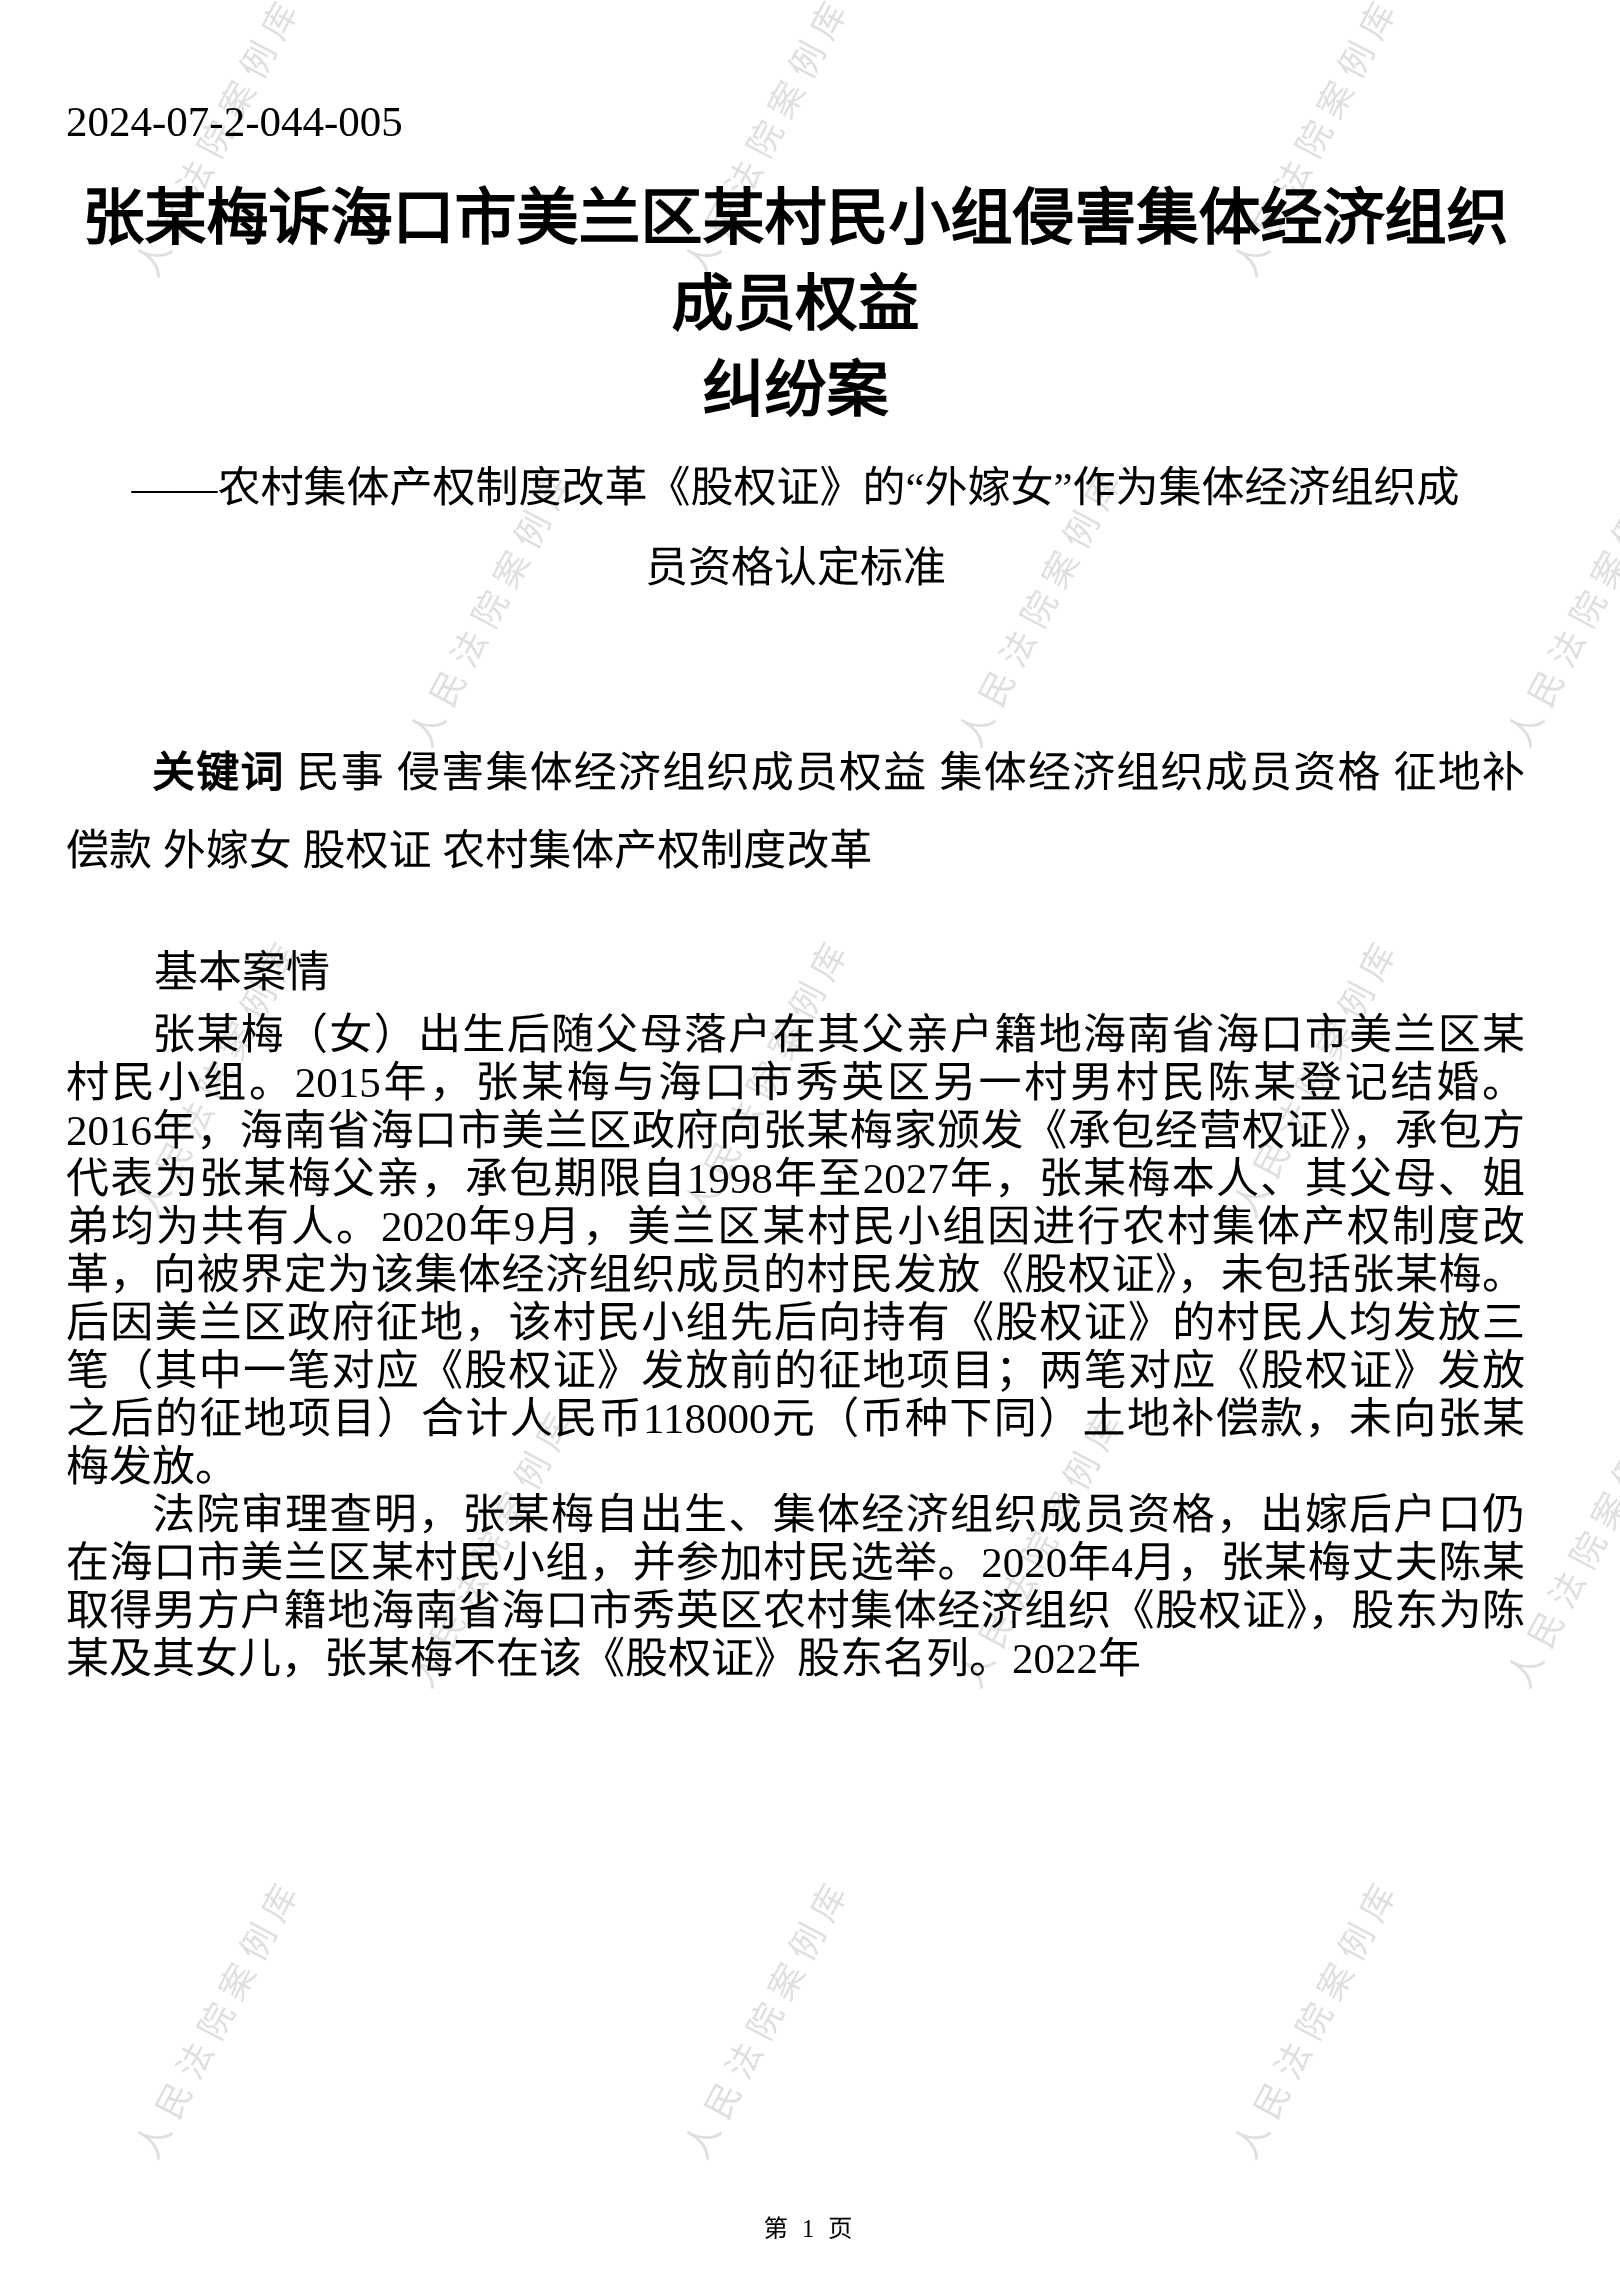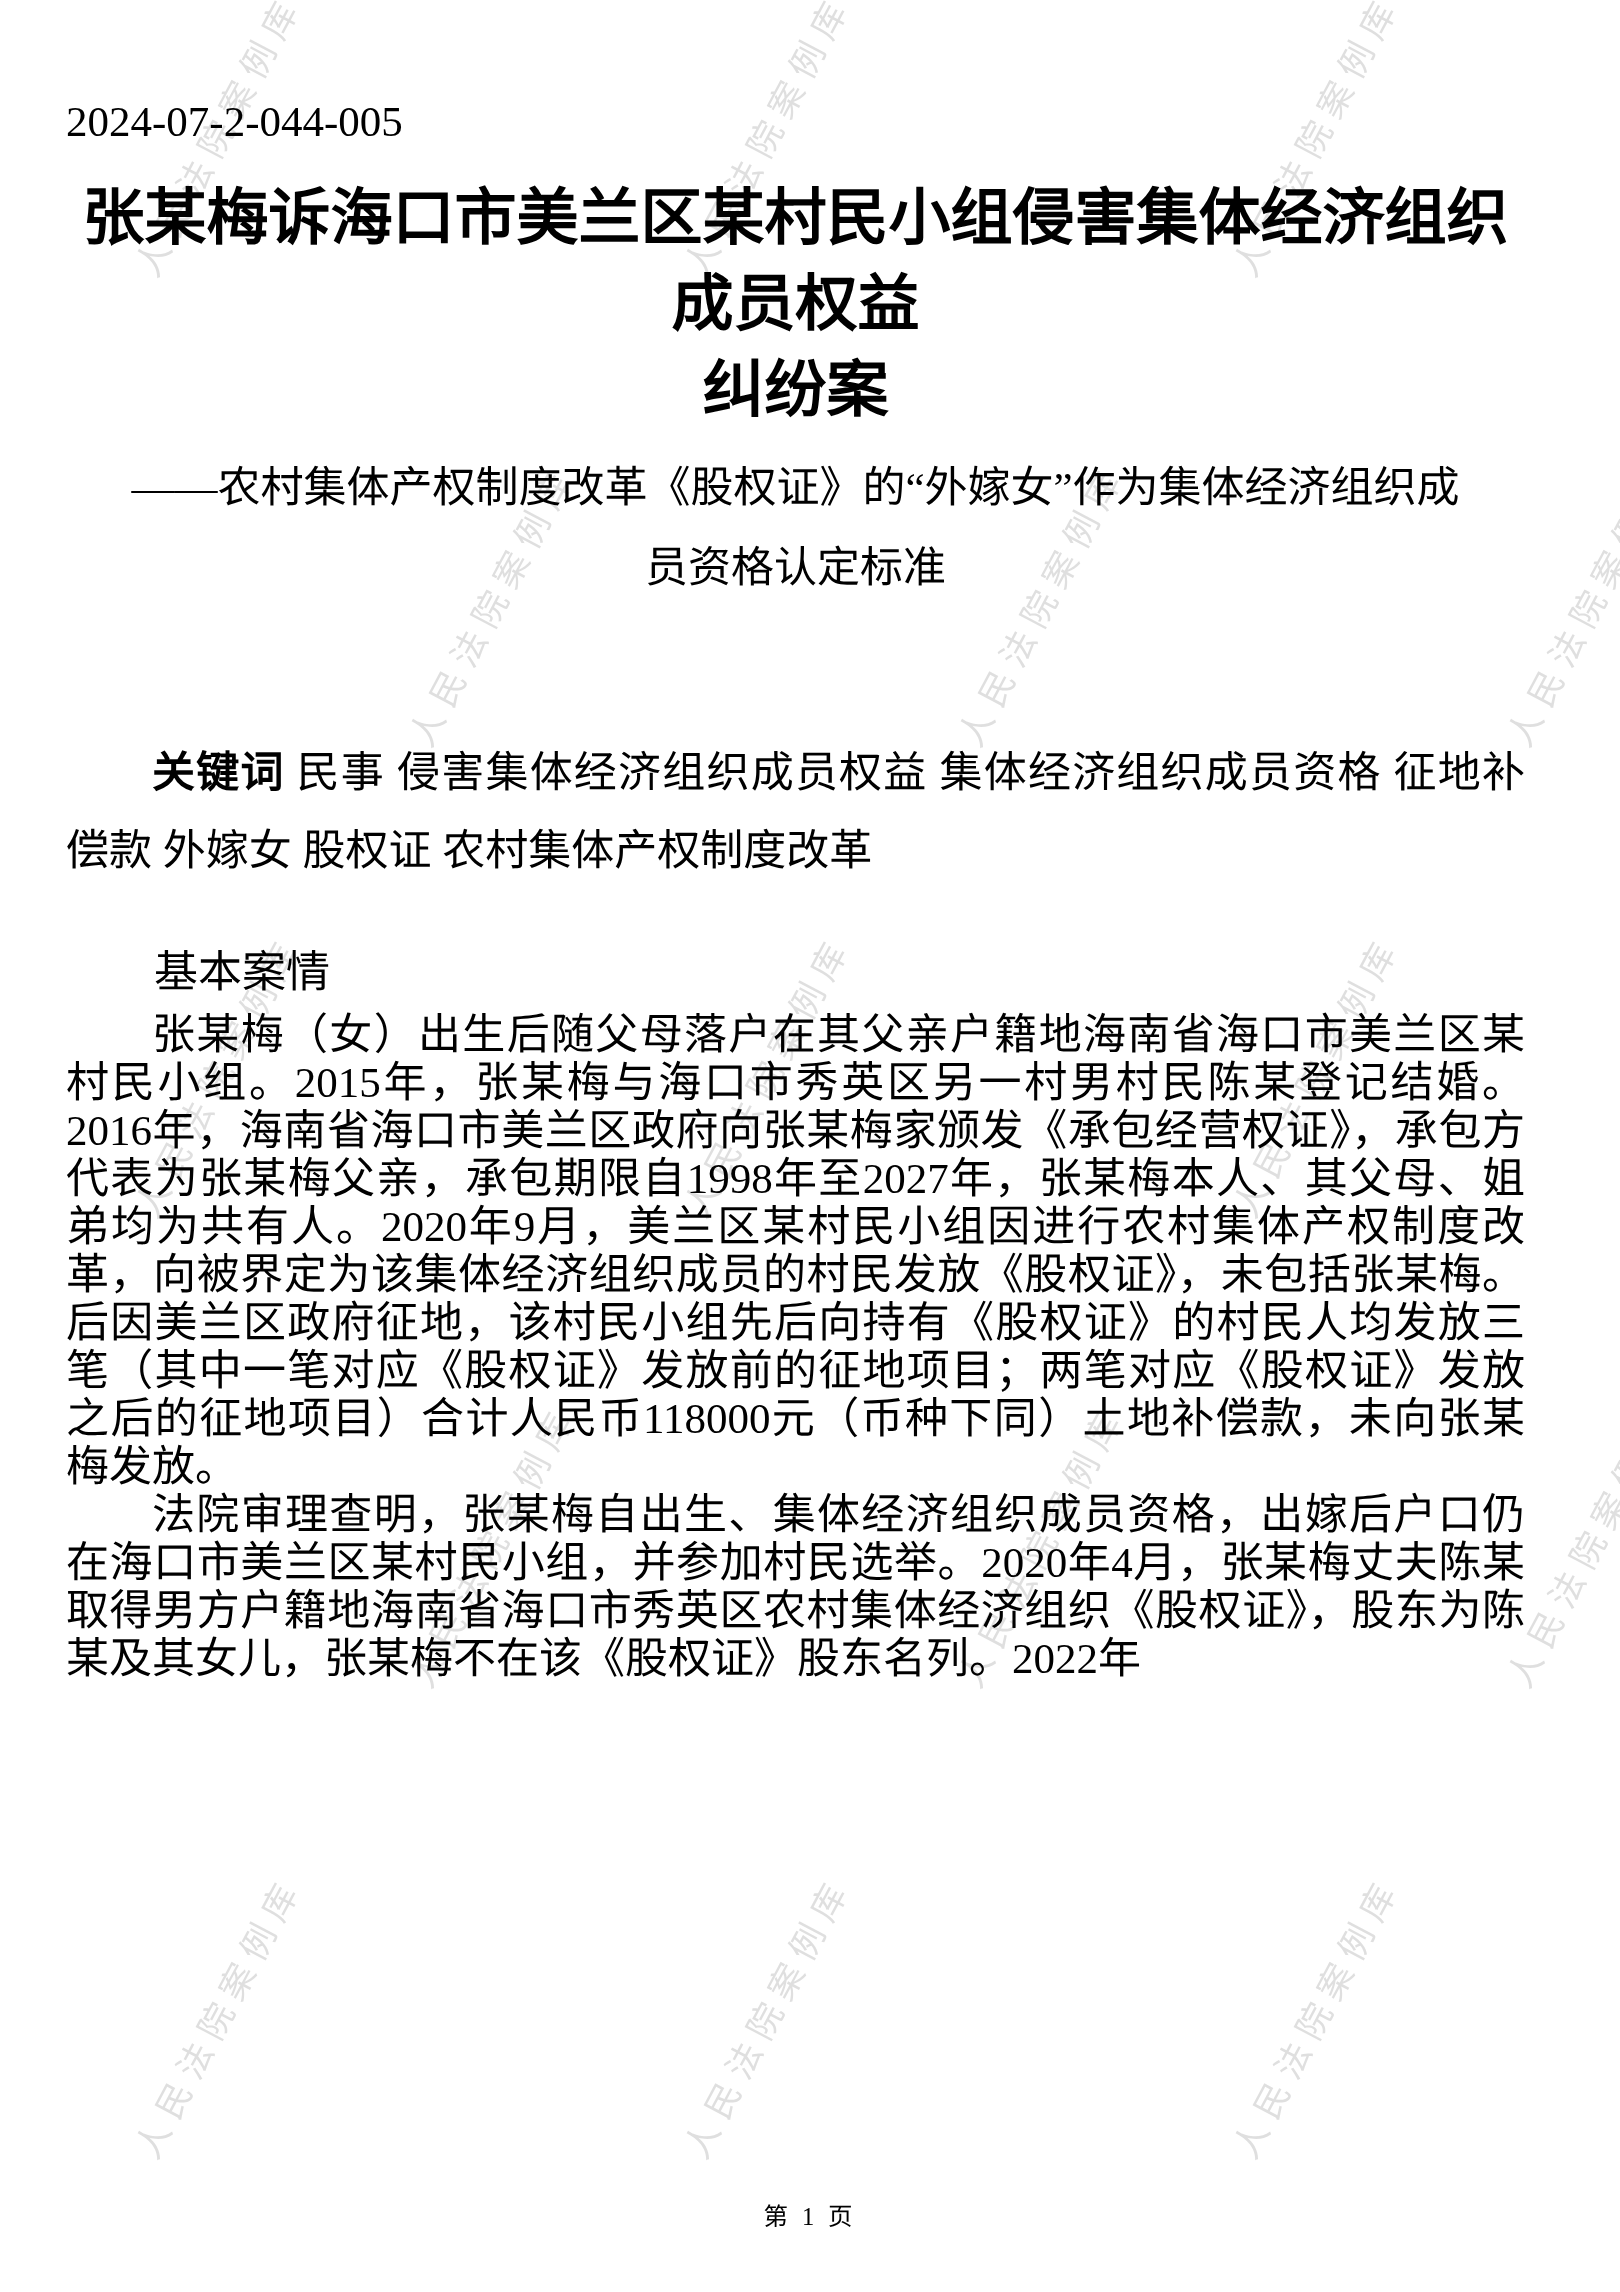--- a/index.html
+++ b/index.html
@@ -84,21 +84,21 @@
     margin: 0;
     font-size: 43px;
     line-height: 48px;
     text-indent: 2em;
     text-align: justify;
   }
   .footer {
     position: absolute;
     left: 0;
     right: 0;
-    bottom: 61px;
+    bottom: 49px;
     z-index: 1;
     text-align: center;
     font-size: 24.5px;
     font-family: "Liberation Serif", "DejaVu Serif", serif;
     letter-spacing: 3.9px;
   }
 </style>
 </head>
 <body>
 

